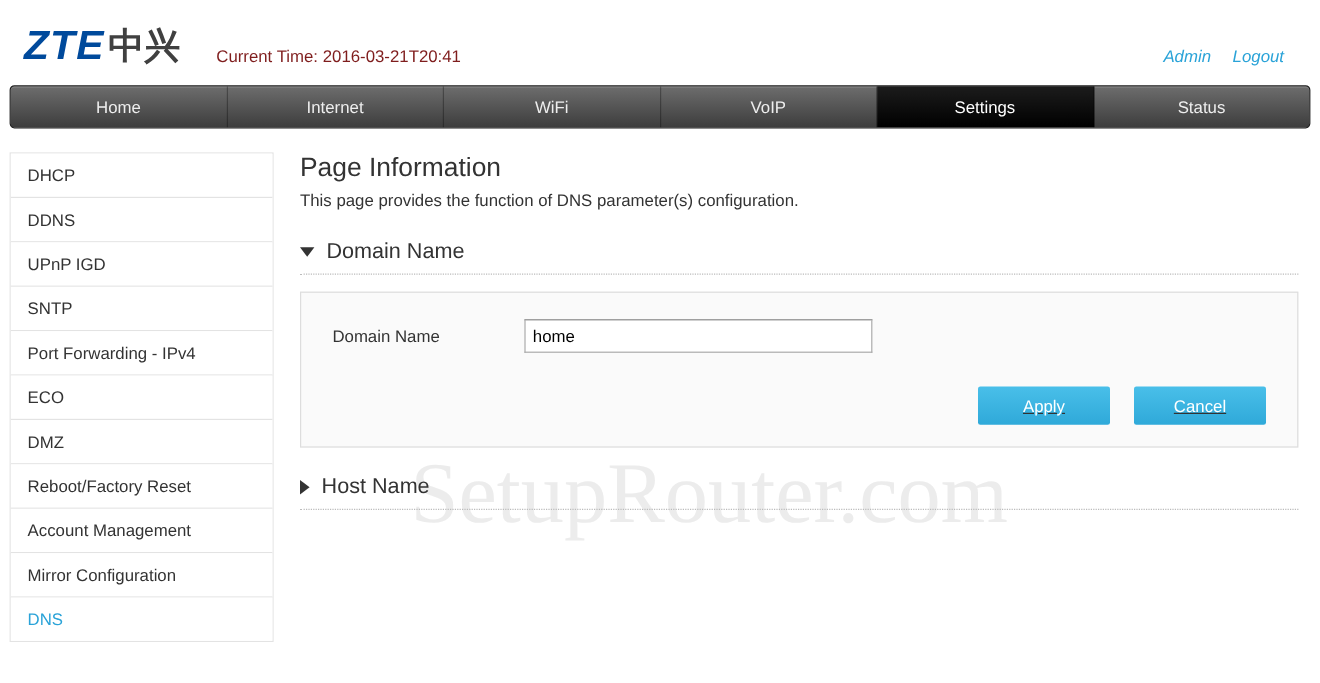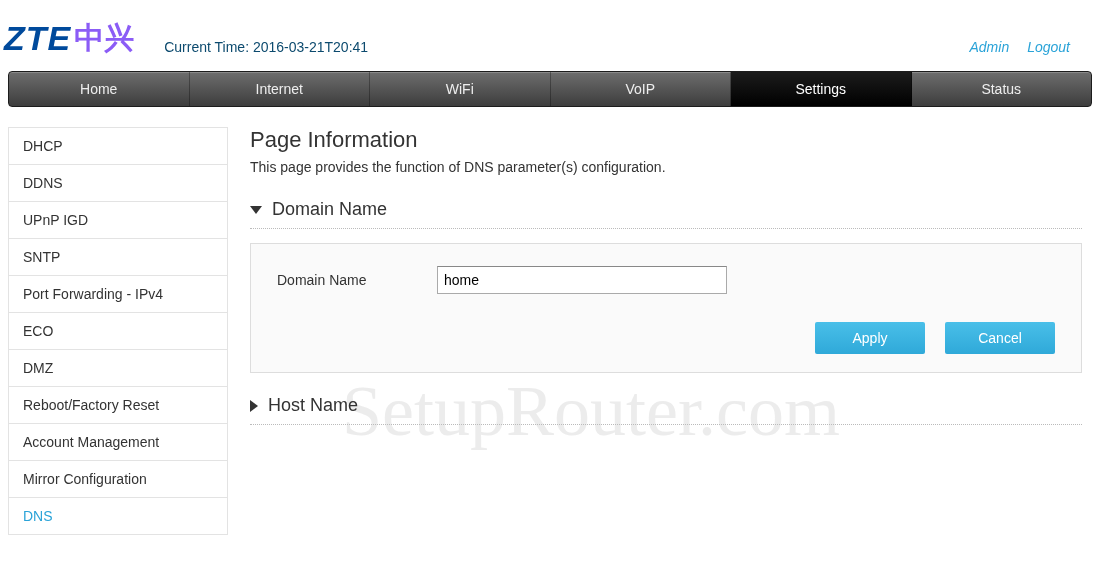--- a/index.html
+++ b/index.html
@@ -8,43 +8,43 @@
       font-size: 14px;
       color: #333;
       background: #fff;
       width: 1100px;
       position: relative;
       overflow: hidden;
     }
     .header {
       display: flex;
       align-items: center;
-      padding: 18px 20px 12px 4px;
+      padding: 18px 20px 12px 20px;
     }
     .logo {
       display: flex;
       align-items: center;
       margin-right: 30px;
     }
     .logo-zte {
       font-size: 34px;
       font-weight: 900;
       color: #004a9c;
       letter-spacing: 1px;
       font-style: italic;
     }
     .logo-cn {
       font-size: 30px;
       font-weight: bold;
-      color: #8b5cf6;
+      color: #404040;
       margin-left: 3px;
     }
     .current-time {
       font-size: 14px;
-      color: #0c4a6e;
+      color: #7f1d1d;
       margin-top: 16px;
     }
     .header-spacer { flex: 1; }
     .header-links {
       display: flex;
       gap: 18px;
       margin-top: 16px;
       margin-right: 10px;
       font-style: italic;
     }
@@ -160,20 +160,21 @@
       padding: 3px 6px;
       border: 1px solid #aaa;
       border-top-color: #888;
       font-size: 14px;
       background: #fff;
     }
     .button-row {
       display: flex;
       justify-content: flex-end;
       gap: 20px;
+      text-decoration: underline;
     }
     .btn {
       background: linear-gradient(#49bfe9, #2fa9d9);
       color: #fff;
       border: none;
       width: 110px;
       height: 32px;
       font-size: 14px;
       cursor: pointer;
       border-radius: 2px;

